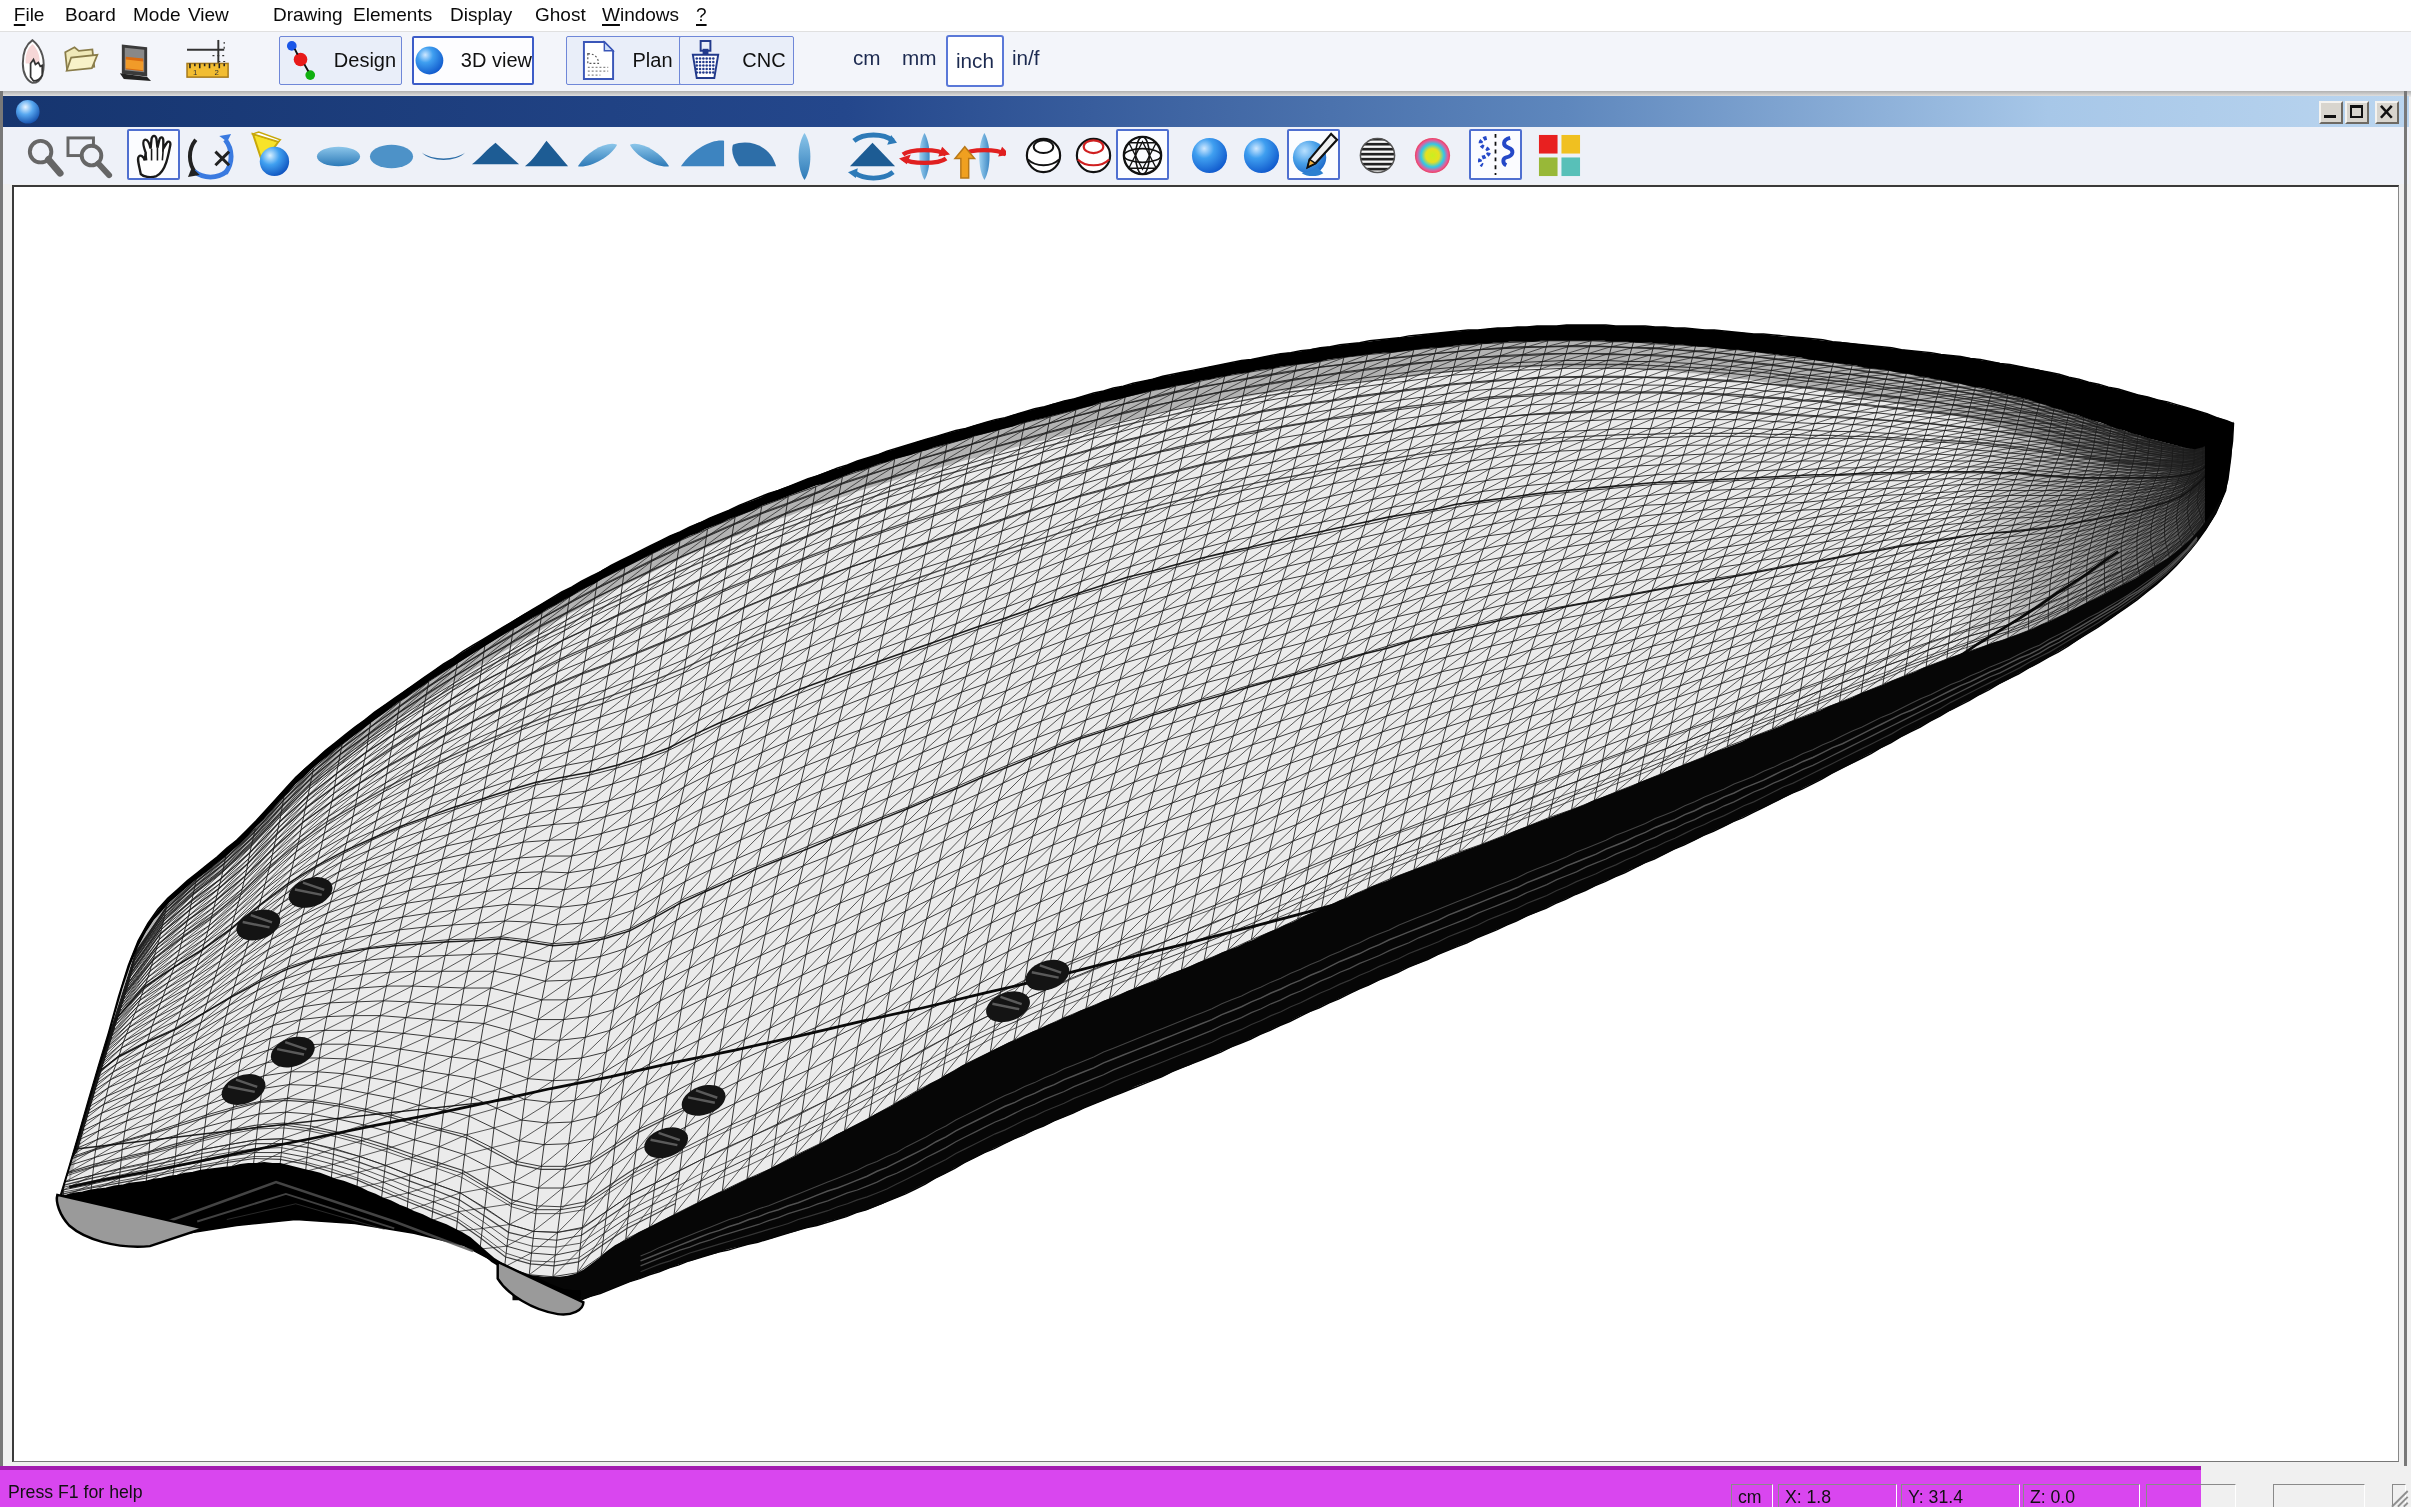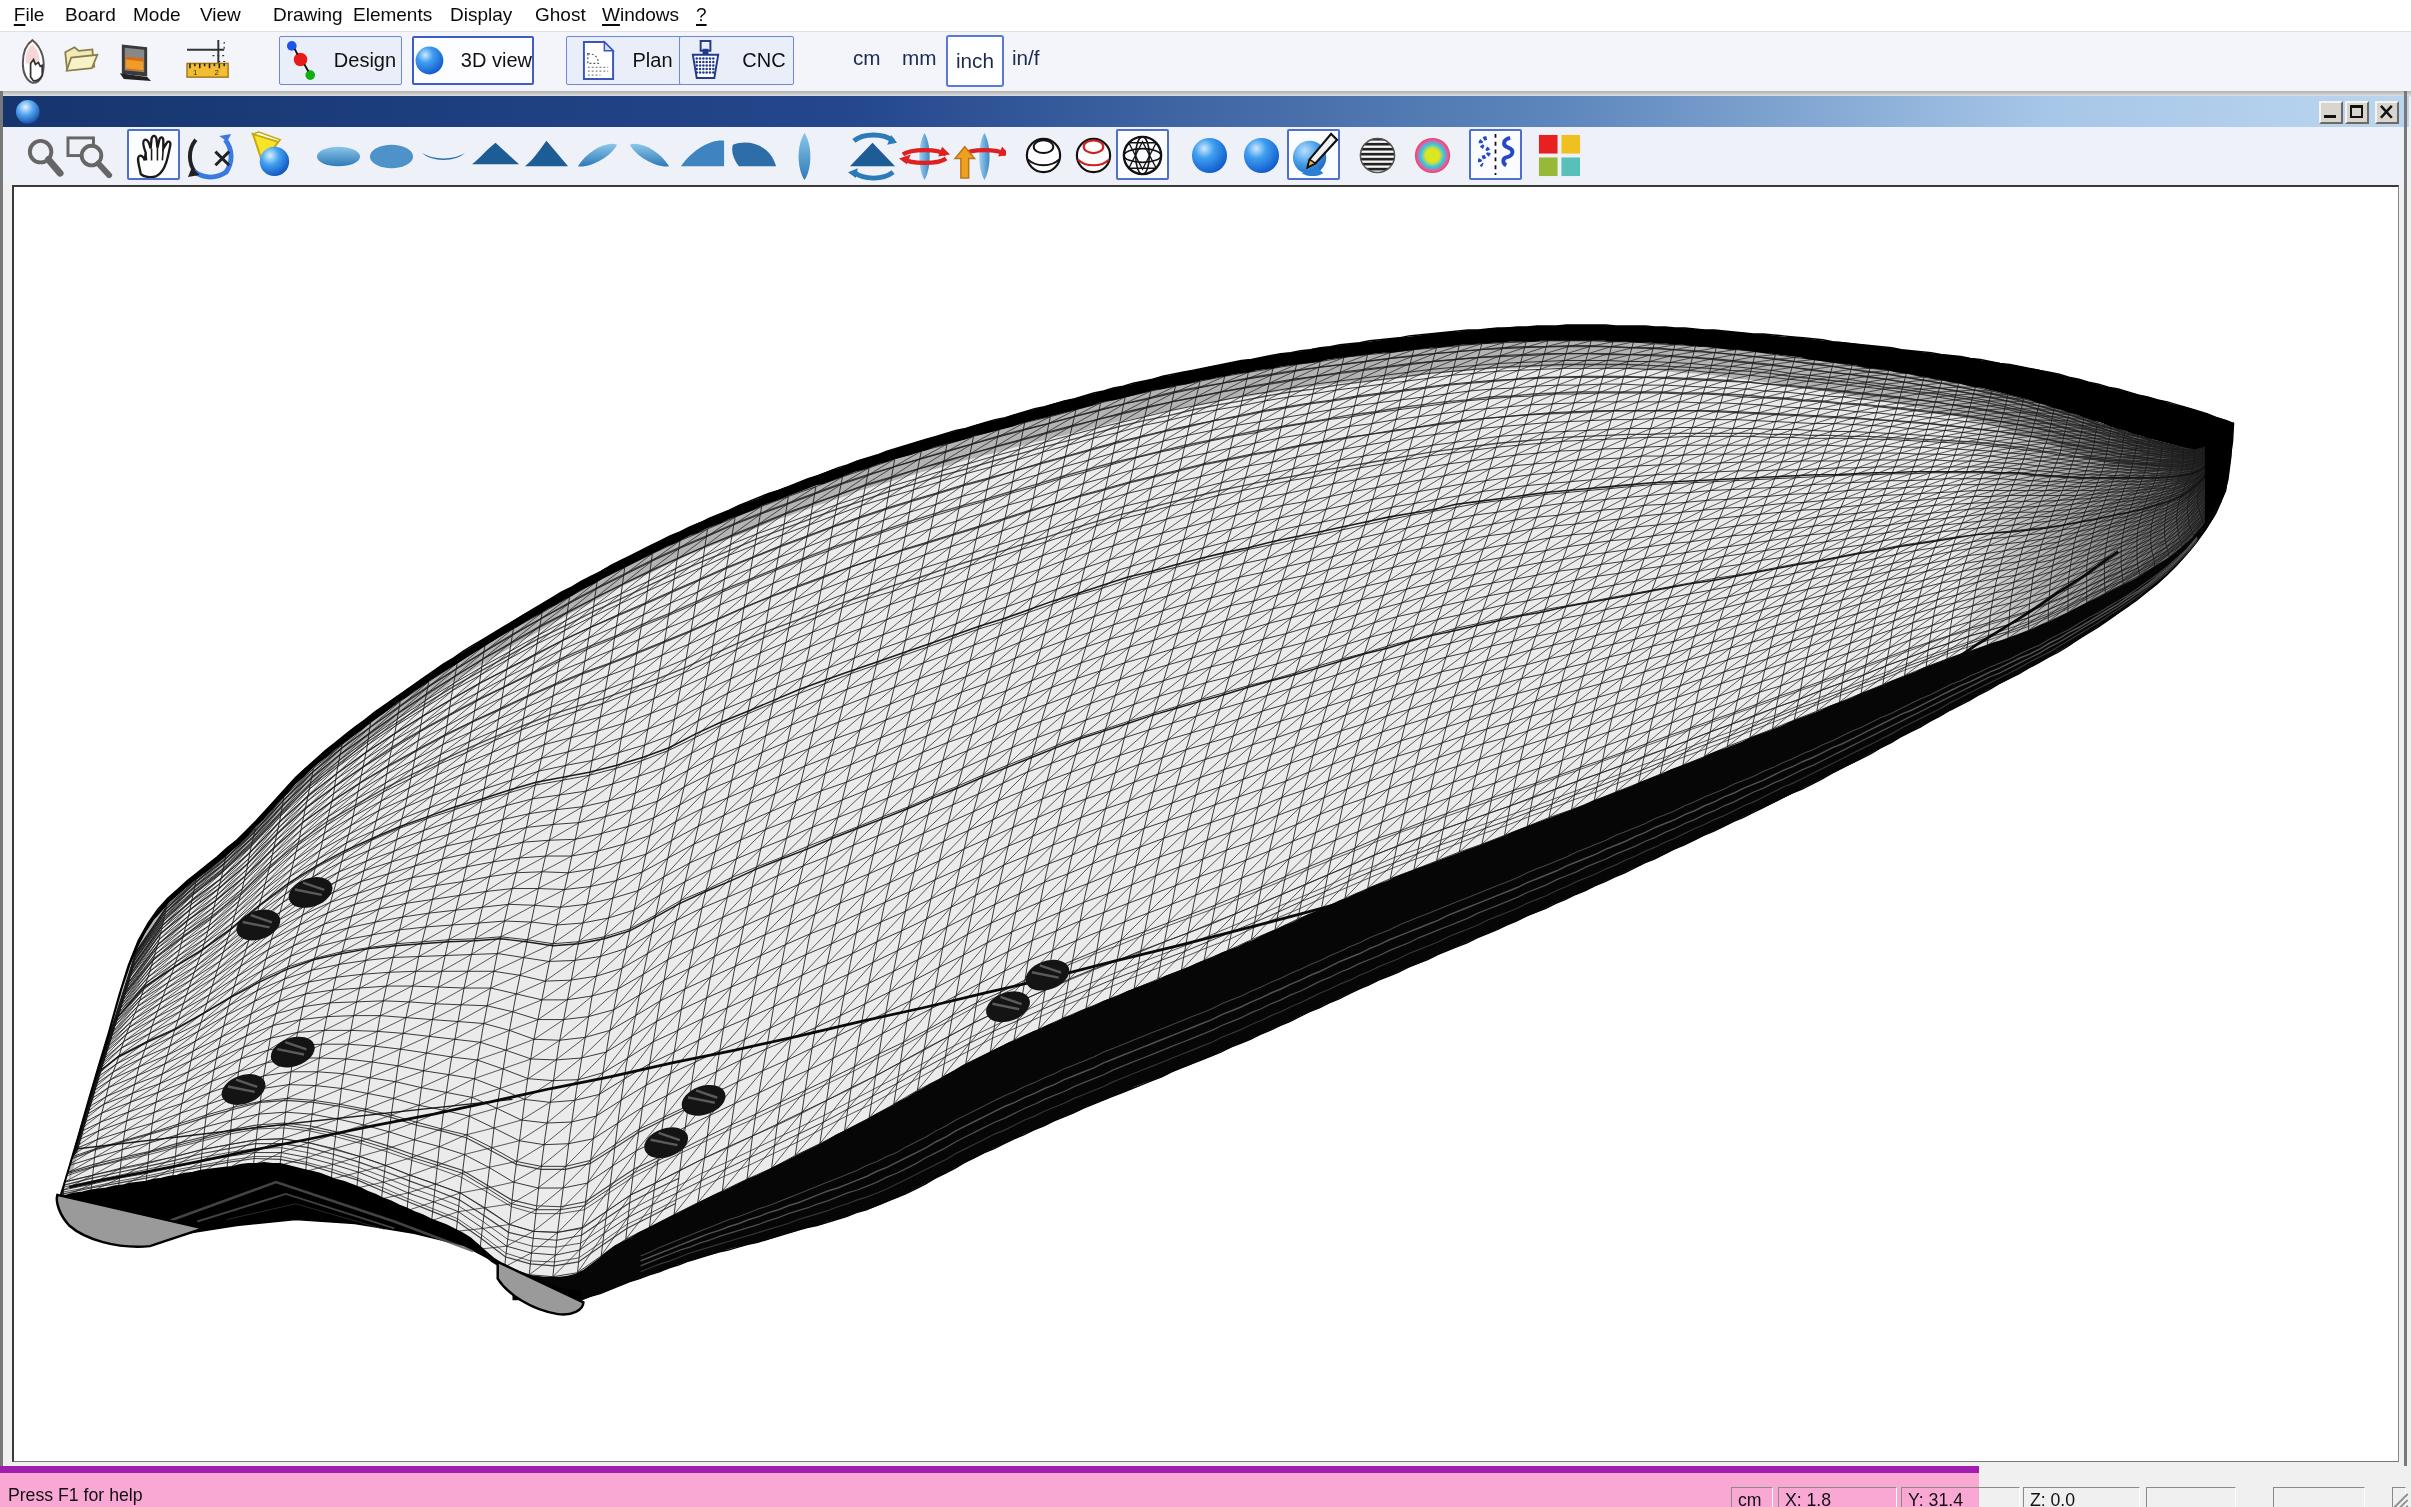--- a/index.html
+++ b/index.html
@@ -19,33 +19,33 @@
   background:linear-gradient(90deg,#16356f 0%,#24478c 35%,#5e87bd 65%,#a7c7e8 85%,#bad5ef 100%);}
 #title .txt{position:absolute;left:45px;top:4.9px;font-size:19.7px;font-weight:bold;color:#fff;letter-spacing:0.2px;white-space:pre}
 .winbtn{position:absolute;top:4.9px;width:23.6px;height:22.7px;background:#d8d5ce;border:2px solid;
   border-color:#f4f3f0 #6e6a63 #6e6a63 #f4f3f0;}
 #tb2{position:absolute;left:3px;top:127px;width:2406px;height:57px;background:#eef1f8;}
 .selbox{position:absolute;top:2px;width:53px;height:51px;border:2px solid #4f6fd0;background:#fbfcff;border-radius:2px}
 #canvas{position:absolute;left:11.8px;top:185px;width:2387px;height:1277px;background:#fff;
   border-top:2.5px solid #3a3a3a;border-left:2.5px solid #3a3a3a;border-right:1.5px solid #888;border-bottom:1.5px solid #777}
 #leftframe{position:absolute;left:0;top:91px;width:3px;height:1375px;background:#787878}
 #rightframe{position:absolute;left:2404px;top:91px;width:3px;height:1375px;background:#787878}
-#status{position:absolute;left:0;top:1466px;width:1979px;height:41px;background:#f9a8d4;border-top:7px solid #a21caf}
+#status{position:absolute;left:0;top:1466px;width:2201px;height:41px;background:#d946ef;border-top:4px solid #a21caf}
 #status .msg{position:absolute;left:7.9px;top:11.8px;font-size:17.7px;color:#111}
 .sbox{position:absolute;top:13.8px;height:27.6px;border:1.5px solid;border-color:#8a8a8a #fff #fff #8a8a8a;
   font-size:17.7px;color:#111;padding:2px 5.9px 0 5.9px}
 .icon{position:absolute}
 </style></head>
 <body>
 <div id="app">
   <div id="menubar">
       <span style="left:13.8px"><u>F</u>ile</span>
 <span style="left:65px">Board</span>
 <span style="left:133px">Mode</span>
-<span style="left:200px">View</span>
+<span style="left:188px">View</span>
 <span style="left:273px">Drawing</span>
 <span style="left:353px">Elements</span>
 <span style="left:450px">Display</span>
 <span style="left:535px">Ghost</span>
 <span style="left:602px"><u>W</u>indows</span>
 <span style="left:696px"><u>?</u></span>
     </div>
   <div id="tb1">
       <div class="icon" style="left:16.7px;top:6.9px"><svg width="33" height="47" viewBox="0 0 34 48">
 <path d="M16 2 C26 10 30 24 26 38 C24 44 20 46 16 46 C10 44 6 36 6 26 C6 14 10 6 16 2 Z" fill="#fff" stroke="#555" stroke-width="2"></path>

